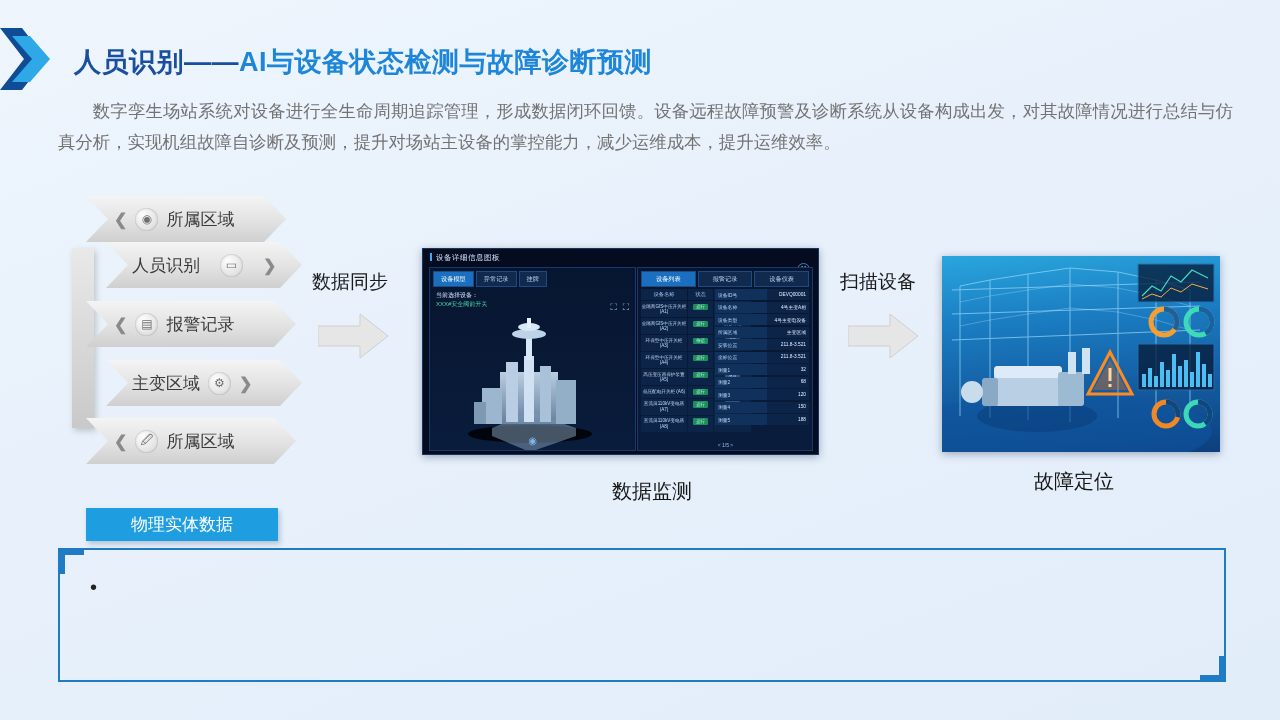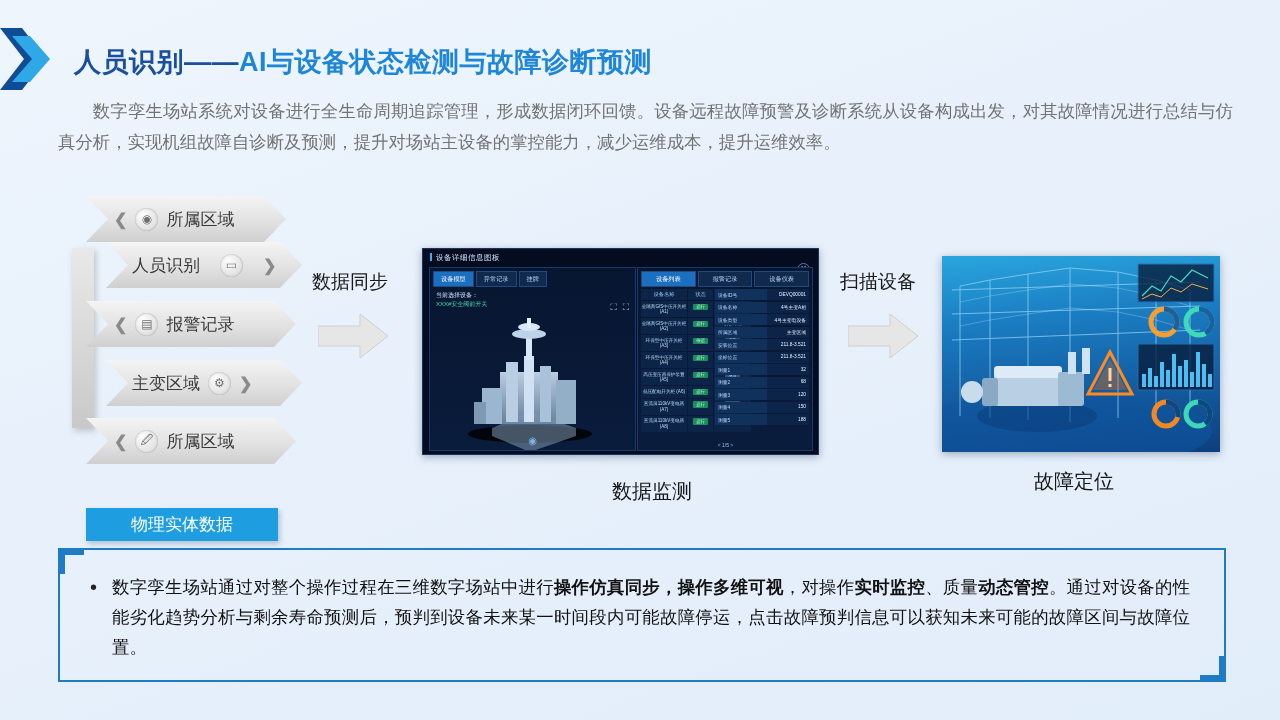--- a/index.html
+++ b/index.html
@@ -591,16 +591,13 @@
       <circle cx="256" cy="158" r="12" fill="none" stroke="#3fe0b9" stroke-width="5"></circle>
       <circle cx="256" cy="158" r="12" fill="none" stroke="#10477f" stroke-width="5" stroke-dasharray="30 55" transform="rotate(-90 256 158)"></circle>
     </g>
   </svg>
 </div>
 
 <div class="callout">
   <div class="corner tl"></div>
   <div class="corner br"></div>
   <div class="callout-bullet">•</div>
-  <div class="callout-body">
-    <span>数字孪生场站通过对整个操作过程在三维数字场站中进行</span><b>操作仿真同步，操作多维可视</b><span>，对操作</span><b>实时监控</b><span>、质量</span><b>动态管控</b><span>。通过对设备的性能劣化趋势分析与剩余寿命预测后，预判到设备未来某一时间段内可能故障停运，点击故障预判信息可以获知未来可能的故障区间与故障位置。</span>
-  </div>
 </div>
 
 </body></html>

